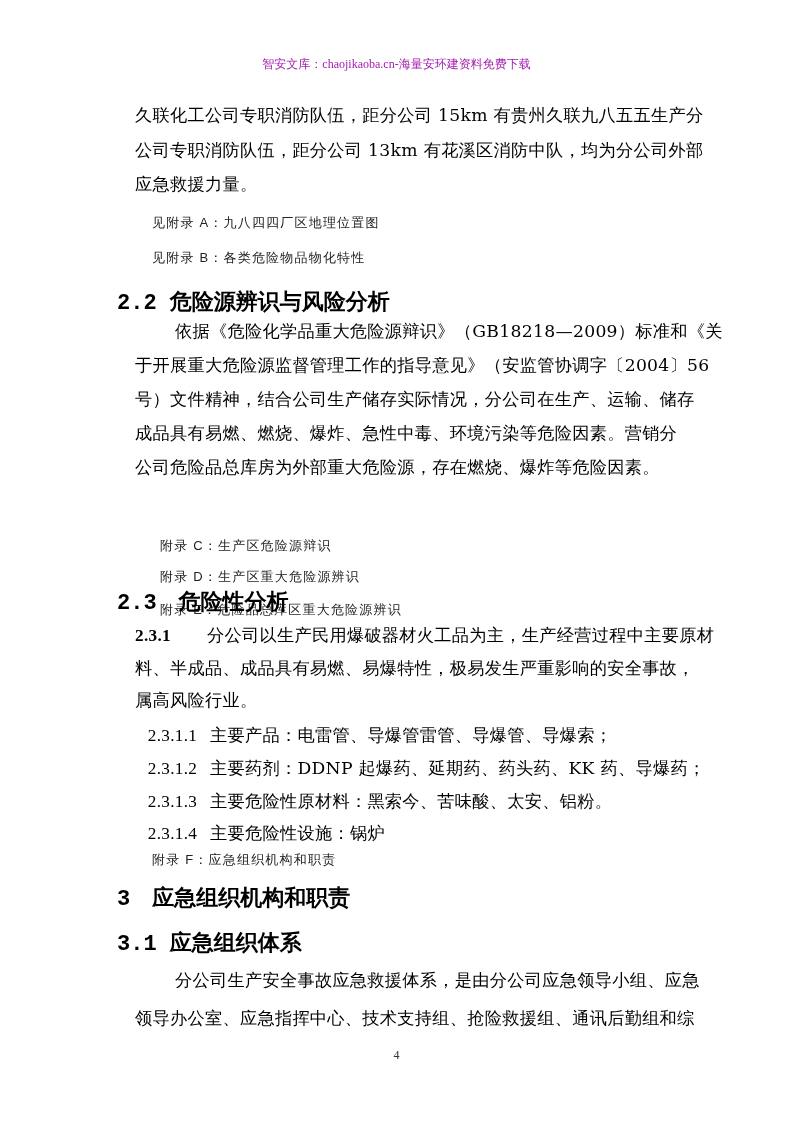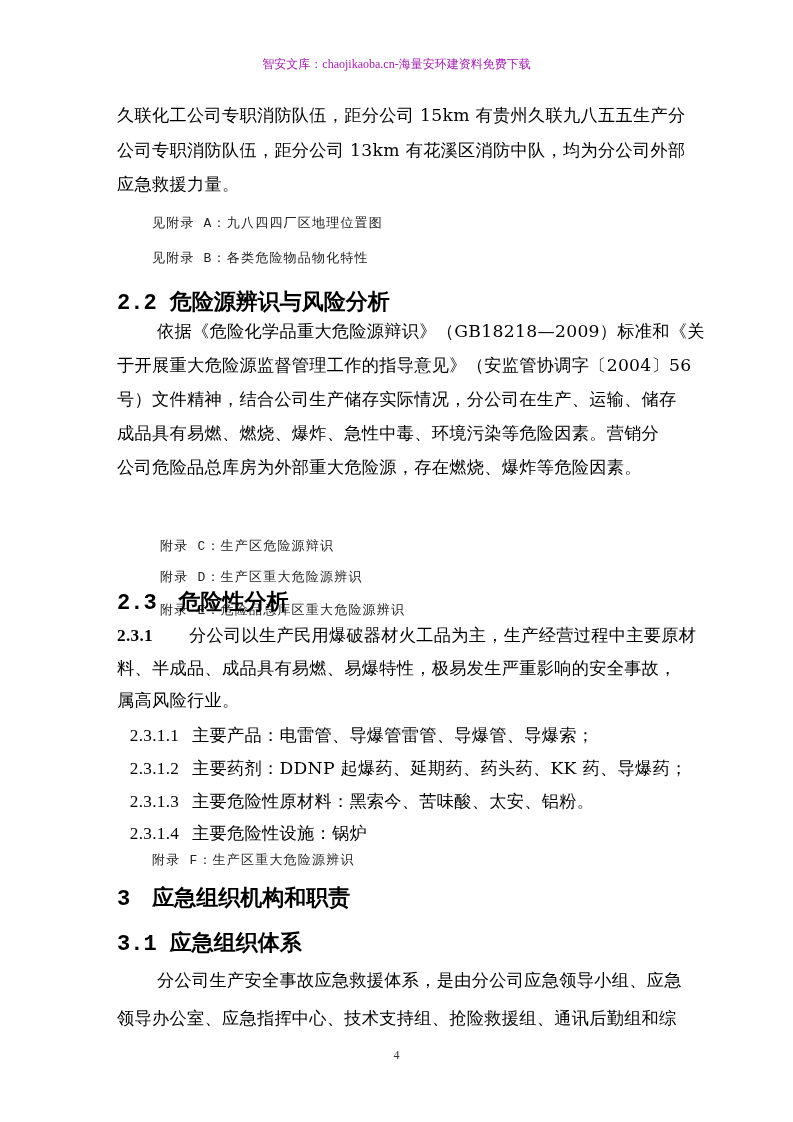--- a/index.html
+++ b/index.html
@@ -1,22 +1,22 @@
 <!DOCTYPE html>
 <html><head>
 <meta charset="utf-8">
 <style>
   html, body { margin: 0; padding: 0; background: #ffffff; }
   body { width: 793px; height: 1122px; position: relative; overflow: hidden;
          font-family: "DejaVu Serif", "Liberation Serif", serif; color: #000; }
   .header { position: absolute; top: 56px; left: 0; width: 793px; text-align: center;
             font-size: 12px; color: #a21caf; font-family: "Liberation Serif", serif; }
   .line { position: absolute; left: 117px; white-space: nowrap; font-size: 17.2px; }
-  .body-text { font-family: "DejaVu Serif", serif; letter-spacing: 0.3px; }
-  .appendix { font-size: 13px; color: #222; letter-spacing: 1.2px; font-family: Liberation Mono, monospace; }
+  .body-text { font-family: "DejaVu Serif", serif; letter-spacing: 0.3px; margin-left: 18px; }
+  .appendix { font-size: 13px; color: #222; letter-spacing: 1.2px; font-family: Liberation Sans, sans-serif; }
   .heading { font-family: Liberation Mono, monospace; font-weight: bold; font-size: 22px; }
   .indent { left: 157px; }
   .ap-a { left: 152px; }
   .ap-c { left: 160px; margin-top: 48px; }
   .ap-f { left: 152px; }
   .num { display: inline-block; font-family: "Liberation Serif", serif; }
   .num-sub { width: 75px; text-align: center; }
   .num-main { width: 72px; font-weight: bold; }
   .page-num { position: absolute; top: 1040px; left: 0; width: 793px; text-align: center;
               font-size: 12px; font-family: "Liberation Serif", serif; color: #333; }
@@ -54,21 +54,21 @@
 </div>
 <div class="line body-text" style="top:774px" data-name="sub-item-2-3-1-2">
   <span class="num num-sub" data-name="item-number" data-bind="section_2_3.sub_items.1.number">2.3.1.2</span><span data-name="item-text" data-bind="section_2_3.sub_items.1.text">主要药剂：DDNP 起爆药、延期药、药头药、KK 药、导爆药；</span>
 </div>
 <div class="line body-text" style="top:812px" data-name="sub-item-2-3-1-3">
   <span class="num num-sub" data-name="item-number" data-bind="section_2_3.sub_items.2.number">2.3.1.3</span><span data-name="item-text" data-bind="section_2_3.sub_items.2.text">主要危险性原材料：黑索今、苦味酸、太安、铝粉。</span>
 </div>
 <div class="line body-text" style="top:850px" data-name="sub-item-2-3-1-4">
   <span class="num num-sub" data-name="item-number" data-bind="section_2_3.sub_items.3.number">2.3.1.4</span><span data-name="item-text" data-bind="section_2_3.sub_items.3.text">主要危险性设施：锅炉</span>
 </div>
-<div class="line appendix ap-f" style="top:888px" data-name="appendix-ref-f" data-bind="section_2_3.appendix_ref">附录 F：生产区重大危险源辨识</div>
+<div class="line appendix ap-f" style="top:888px" data-name="appendix-ref-f" data-bind="section_2_3.appendix_ref">附录 F：应急组织机构和职责</div>
 
 <div class="line heading" style="top:920px" data-name="section-heading-3" data-bind="section_3.heading">3　应急组织机构和职责</div>
 <div class="line heading" style="top:957px" data-name="section-heading-3-1" data-bind="section_3.sub_heading">3.1 应急组织体系</div>
 <div class="line body-text indent" style="top:994px" data-name="paragraph-line" data-bind="section_3.lines.0">分公司生产安全事故应急救援体系，是由分公司应急领导小组、应急</div>
 <div class="line body-text" style="top:1032px;top:1030px" data-name="paragraph-line" data-bind="section_3.lines.1">领导办公室、应急指挥中心、技术支持组、抢险救援组、通讯后勤组和综</div>
 
 <div class="page-num" data-name="page-number" data-bind="footer.page_number">4</div>
 
 <style>
   

